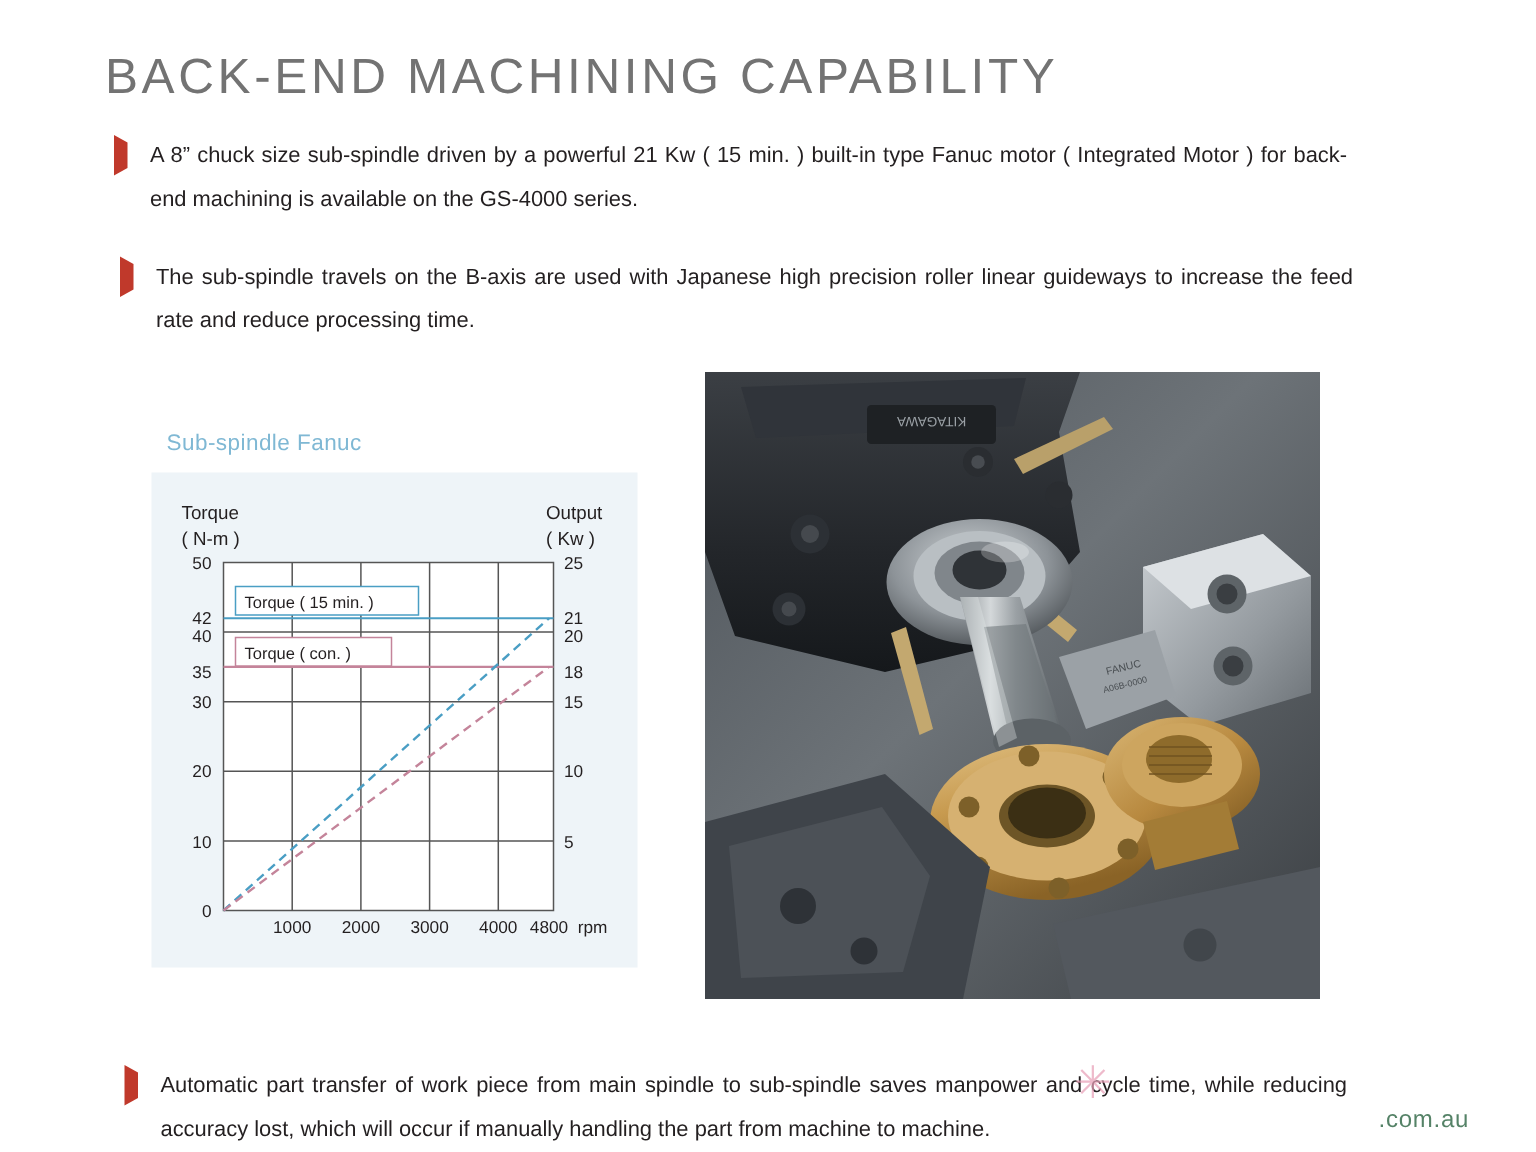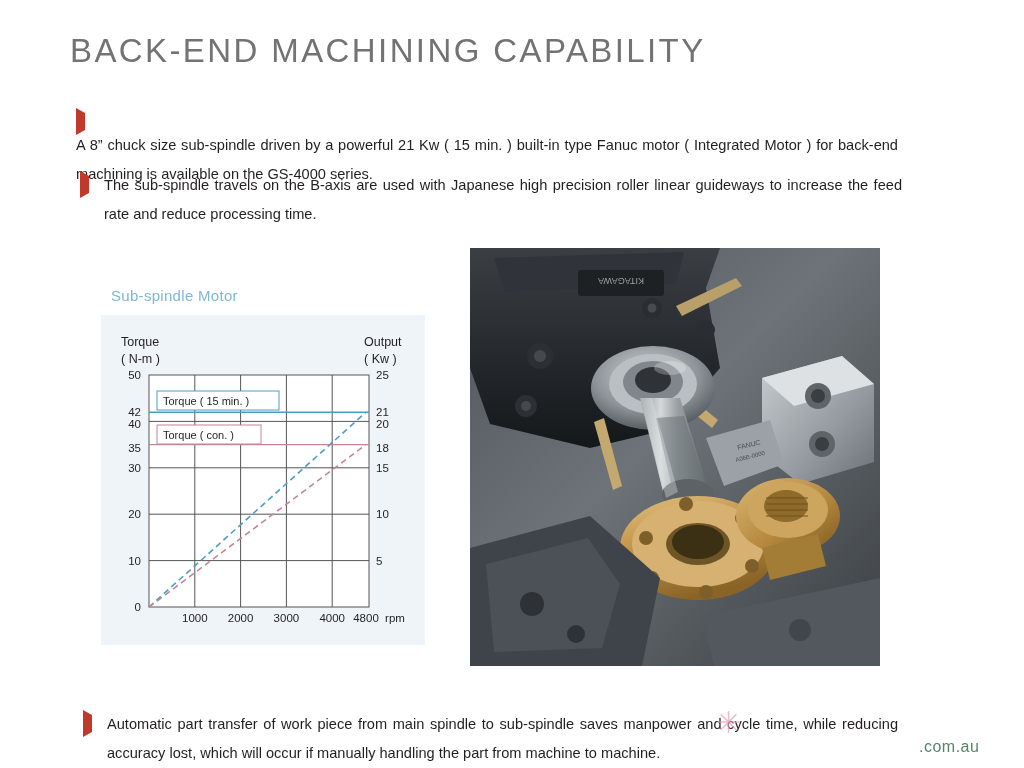--- a/index.html
+++ b/index.html
@@ -48,21 +48,21 @@
     border-top: 5.5px solid transparent;
     border-bottom: 5.5px solid transparent;
   }
   .bullet-text {
     font-size: 14.6px;
     line-height: 29px;
     color: #231f20;
     text-align: justify;
   }
 
-  #bullet-1 { left: 76px; top: 108px; width: 822px; flex-direction: column; }
+  #bullet-1 { left: 76px; top: 90px; width: 822px; }
   #bullet-2 { left: 80px; top: 171px; width: 822px; }
   #bullet-3 { left: 83px; top: 710px; width: 815px; }
 
   
   .chart-panel {
     position: absolute;
     left: 101px;
     top: 315px;
     width: 324px;
     height: 330px;
@@ -137,21 +137,21 @@
 <div class="bullet-row" id="bullet-1">
   <span class="bullet-marker"><span class="tri"></span></span>
   <span class="bullet-text">A 8” chuck size sub-spindle driven by a powerful 21 Kw ( 15 min. ) built-in type Fanuc motor ( Integrated Motor ) for back-end machining is available on the GS-4000 series.</span>
 </div>
 
 <div class="bullet-row" id="bullet-2">
   <span class="bullet-marker"><span class="tri"></span></span>
   <span class="bullet-text">The sub-spindle travels on the B-axis are used with Japanese high precision roller linear guideways to increase the feed rate and reduce processing time.</span>
 </div>
 
-<div class="chart-heading">Sub-spindle Motor</div>
+<div class="chart-heading">Sub-spindle Fanuc</div>
 <div class="chart-panel"></div>
 
 <svg class="chart-svg" width="324" height="330" viewBox="0 0 324 330">
 
   <text id="c-lt1" x="20" y="31" font-family="Liberation Sans, sans-serif" font-size="12.5" fill="#231f20">Torque</text>
   <text id="c-lt2" x="20" y="48" font-family="Liberation Sans, sans-serif" font-size="12.5" fill="#231f20">( N-m )</text>
   <text id="c-rt1" x="263" y="31" font-family="Liberation Sans, sans-serif" font-size="12.5" fill="#231f20">Output</text>
   <text id="c-rt2" x="263" y="48" font-family="Liberation Sans, sans-serif" font-size="12.5" fill="#231f20">( Kw )</text>
 
   <rect x="48" y="60" width="220" height="232" fill="#ffffff" stroke="#555555" stroke-width="1"></rect>

